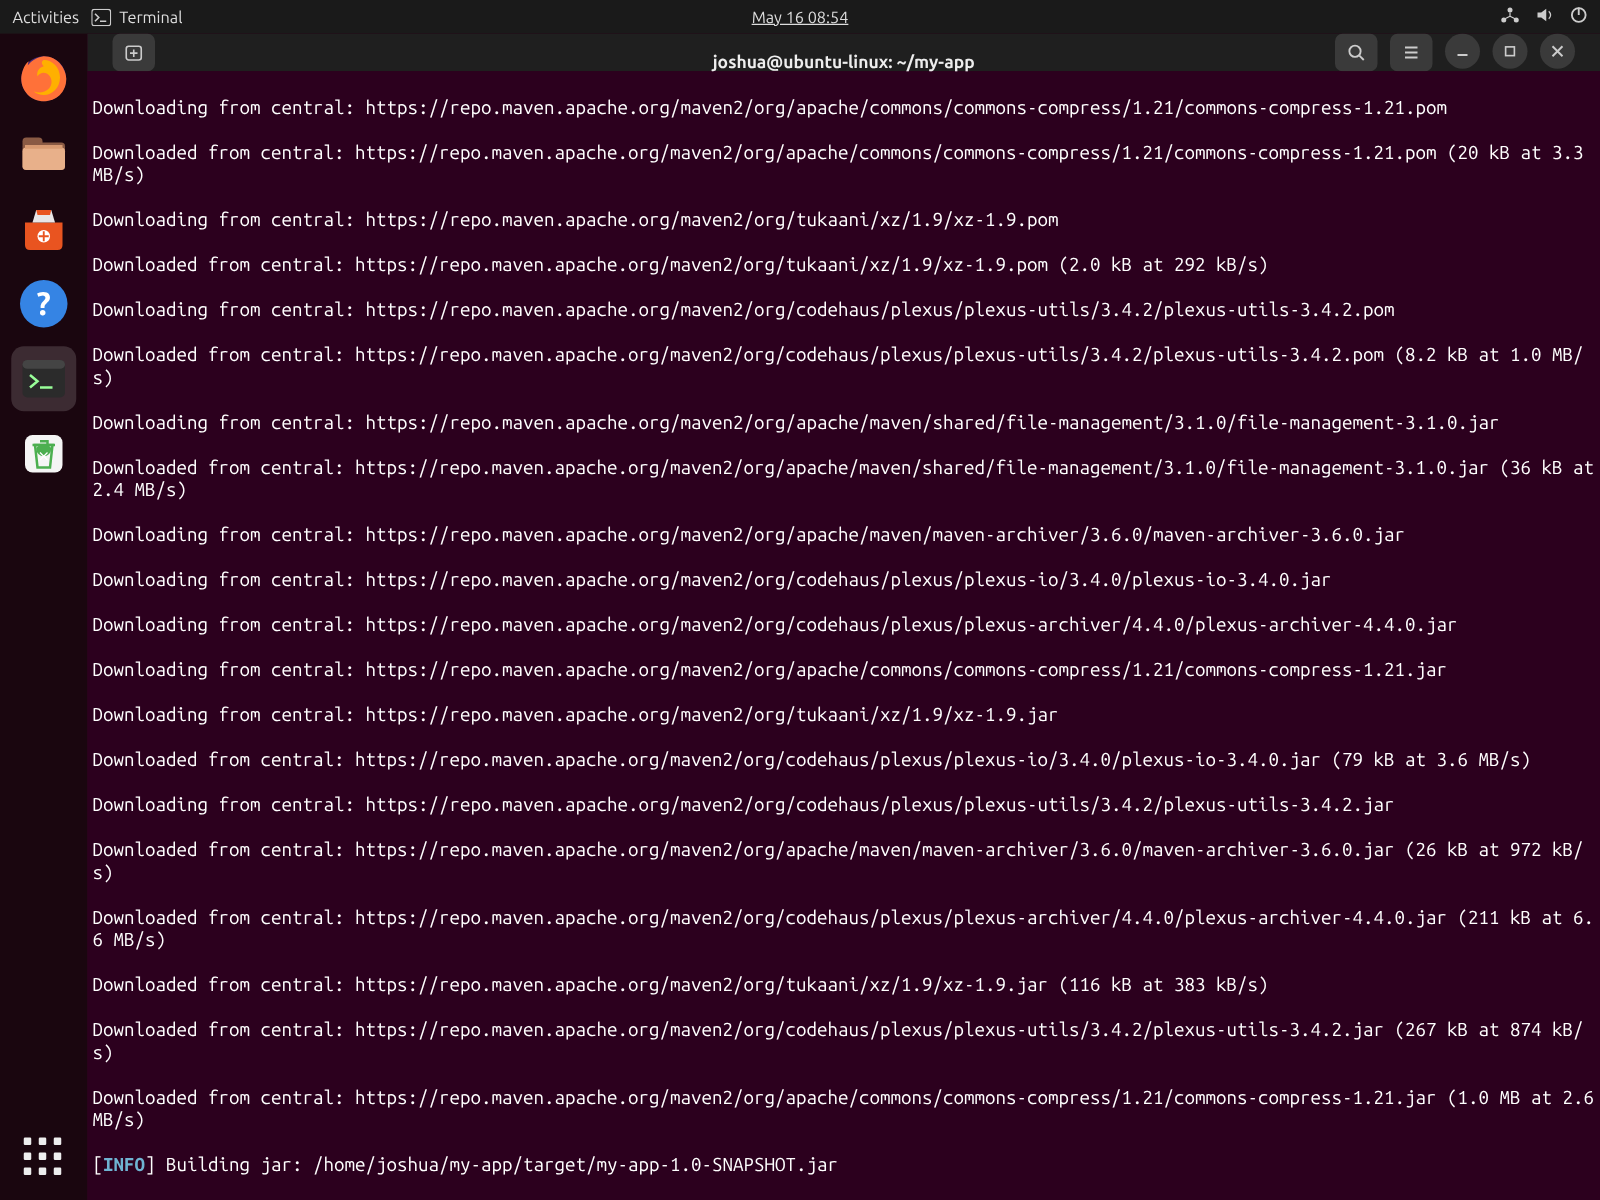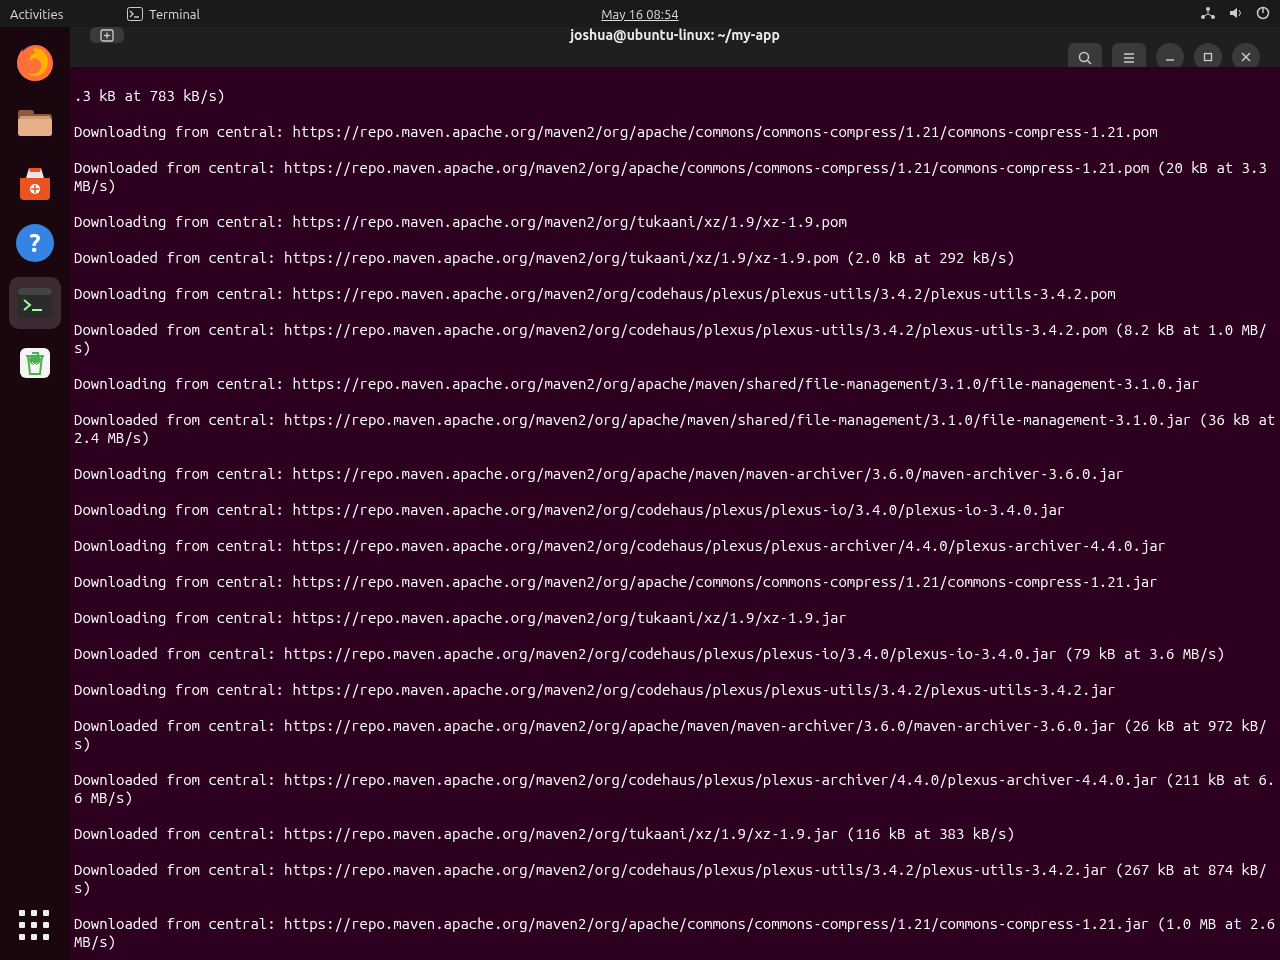--- a/index.html
+++ b/index.html
@@ -1,33 +1,33 @@
 <!DOCTYPE html>
 <html><head>
 <meta charset="utf-8">
 <style>
   * { margin: 0; padding: 0; box-sizing: border-box; }
   html, body { width: 1280px; height: 960px; overflow: hidden; font-family: Ubuntu, "Segoe UI", sans-serif; background: #2c0a1a; }
   
   .top-panel { height: 27px; background: #1a1a1a; color: #ddd; display: flex; align-items: center; font-size: 13px; padding: 0 10px; }
-  .top-left { display: flex; gap: 20px; }
-  .top-left .app-ind { display: flex; align-items: center; gap: 6px; margin-left: 44px; }
+  .top-left { display: flex; gap: 10px; }
+  .top-left .app-ind { display: flex; align-items: center; gap: 6px; }
   .top-center { position: absolute; left: 50%; transform: translateX(-50%); text-decoration: underline; }
   .top-right { margin-left: auto; display: flex; align-items: center; gap: 12px; }
   .top-right svg { fill: #ccc; }
   
   .dock { position: absolute; left: 0; top: 27px; width: 70px; height: 933px; background: rgba(0,0,0,0.4); display: flex; flex-direction: column; align-items: center; padding-top: 10px; gap: 8px; }
   .dock-item { width: 52px; height: 52px; border-radius: 10px; display: flex; align-items: center; justify-content: center; }
   .dock-item.active { background: rgba(255,255,255,0.15); }
   .dock-spacer { flex: 1; }
   .dock-grid { width: 32px; height: 32px; display: grid; grid-template-columns: repeat(3,1fr); grid-template-rows: repeat(3,1fr); gap: 4px; margin-bottom: 18px; }
   .dock-grid span { background: #eee; width: 6px; height: 6px; border-radius: 1px; }
   
   .window { position: absolute; left: 70px; top: 27px; right: 0; bottom: 0; background: #2c001e; display: flex; flex-direction: column; }
-  .titlebar { height: 40px; background: #1f1f1f; display: flex; align-items: flex-start; color: #ddd; padding: 0 20px; flex-direction: column; }
+  .titlebar { height: 40px; background: #1f1f1f; display: flex; align-items: flex-end; color: #ddd; padding: 0 20px; }
   .titlebar .tab-btn { width: 34px; height: 30px; border-radius: 6px; background: #3a3a3a; display: flex; align-items: center; justify-content: center; }
   .titlebar .title { position: absolute; left: 50%; transform: translateX(-50%); font-weight: bold; font-size: 14px; color: #eee; }
   .titlebar .right { margin-left: auto; display: flex; gap: 10px; }
   .circle-btn { width: 28px; height: 28px; border-radius: 50%; background: #3a3a3a; display: flex; align-items: center; justify-content: center; }
   .circle-btn svg { stroke: #ccc; fill: none; }
   .square-btn { width: 34px; height: 30px; border-radius: 6px; background: #3a3a3a; display: flex; align-items: center; justify-content: center; }
   .square-btn svg { stroke: #ccc; fill: none; }
   
   .term { flex: 1; background: #2c001e; color: #ffffff; font-family: "Ubuntu Mono", "DejaVu Sans Mono", monospace; font-size: 15px; line-height: 18px; padding: 2px 4px 4px 4px; white-space: pre-wrap; word-break: break-all; }
   .term .line { display: block; }
@@ -165,21 +165,20 @@
       <div class="circle-btn">
         <svg width="12" height="12" viewBox="0 0 12 12">
             <line x1="2" y1="2" x2="10" y2="10" stroke="#ccc" stroke-width="1.5"></line>
             <line x1="10" y1="2" x2="2" y2="10" stroke="#ccc" stroke-width="1.5"></line>
           </svg>
       </div>
     </div>
   </div>
 
   <div class="term">
-<span class="line">.3 kB at 783 kB/s)</span>
 <span class="line">Downloading from central: https://repo.maven.apache.org/maven2/org/apache/commons/commons-compress/1.21/commons-compress-1.21.pom</span>
 <span class="line">Downloaded from central: https://repo.maven.apache.org/maven2/org/apache/commons/commons-compress/1.21/commons-compress-1.21.pom (20 kB at 3.3 MB/s)</span>
 <span class="line">Downloading from central: https://repo.maven.apache.org/maven2/org/tukaani/xz/1.9/xz-1.9.pom</span>
 <span class="line">Downloaded from central: https://repo.maven.apache.org/maven2/org/tukaani/xz/1.9/xz-1.9.pom (2.0 kB at 292 kB/s)</span>
 <span class="line">Downloading from central: https://repo.maven.apache.org/maven2/org/codehaus/plexus/plexus-utils/3.4.2/plexus-utils-3.4.2.pom</span>
 <span class="line">Downloaded from central: https://repo.maven.apache.org/maven2/org/codehaus/plexus/plexus-utils/3.4.2/plexus-utils-3.4.2.pom (8.2 kB at 1.0 MB/s)</span>
 <span class="line">Downloading from central: https://repo.maven.apache.org/maven2/org/apache/maven/shared/file-management/3.1.0/file-management-3.1.0.jar</span>
 <span class="line">Downloaded from central: https://repo.maven.apache.org/maven2/org/apache/maven/shared/file-management/3.1.0/file-management-3.1.0.jar (36 kB at 2.4 MB/s)</span>
 <span class="line">Downloading from central: https://repo.maven.apache.org/maven2/org/apache/maven/maven-archiver/3.6.0/maven-archiver-3.6.0.jar</span>
 <span class="line">Downloading from central: https://repo.maven.apache.org/maven2/org/codehaus/plexus/plexus-io/3.4.0/plexus-io-3.4.0.jar</span>

